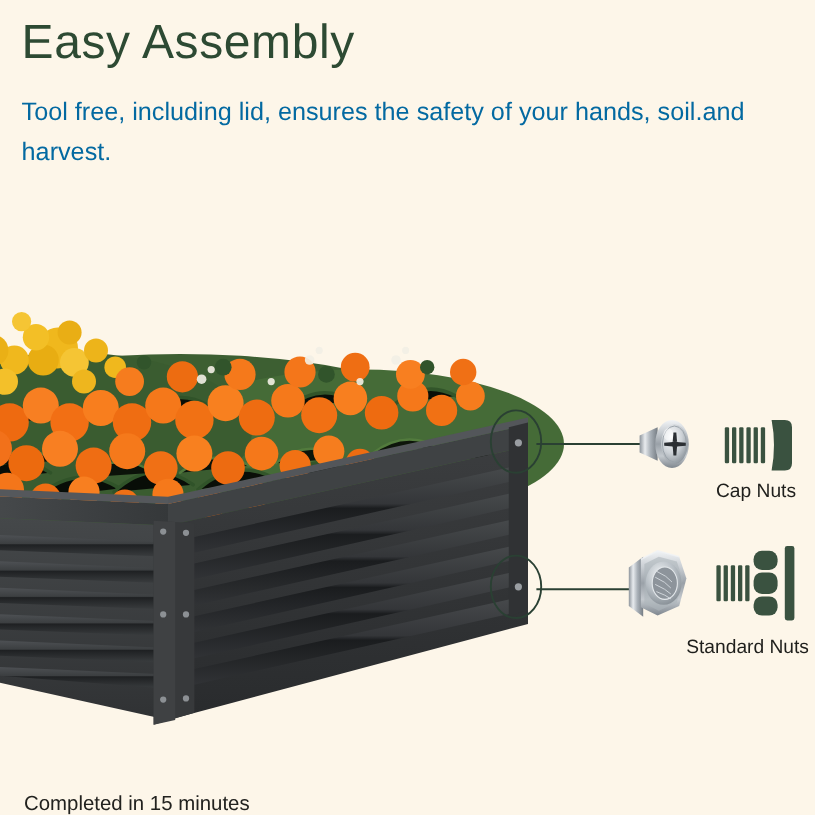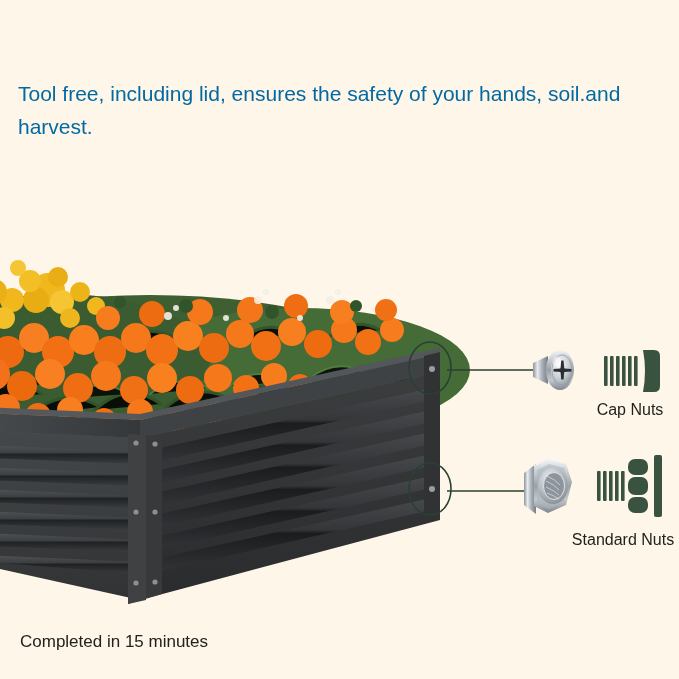--- a/index.html
+++ b/index.html
@@ -17,21 +17,21 @@
     position:absolute;left:18px;top:14px;
     font-size:40px;font-weight:400;letter-spacing:.5px;
     color:#2d4a33;line-height:1.05;white-space:nowrap;
   }
   .subline{
     position:absolute;left:18px;top:78px;width:610px;
     font-size:21px;font-weight:400;line-height:1.55;
     color:#0369a1;
   }
   .footnote{
-    position:absolute;left:20px;top:632px;
+    position:absolute;left:20px;top:660px;
     font-size:17px;color:#22221f;white-space:nowrap;
   }
 
   
   .callout-label{
     position:absolute;font-size:16px;color:#1f1f1c;
     text-align:center;white-space:nowrap;
   }
   #lbl-cap{left:563px;top:401px;width:134px;}
   #lbl-std{left:548px;top:531px;width:150px;}
@@ -40,20 +40,21 @@
   svg.layer{position:absolute;left:0;top:0;width:679px;height:679px;}
   svg.layer.under{z-index:1;}
   svg.layer.over{z-index:3;}
   .lbl-wrap{z-index:4;}
 </style>
 </head>
 <body>
 
 <div id="stage">
 
+  <div class="headline">Easy Assembly</div>
   <div class="subline">Tool free, including lid, ensures the safety of your hands, soil.and harvest.</div>
   <div class="footnote">Completed in 15 minutes</div>
 
   <svg class="layer under" viewBox="0 0 679 679">
     <defs>
       <linearGradient id="frontFace" x1="0" y1="0" x2="0" y2="1">
         <stop offset="0" stop-color="#45484a"></stop>
         <stop offset="1" stop-color="#303234"></stop>
       </linearGradient>
       <linearGradient id="rightFace" x1="0" y1="0" x2="0" y2="1">

